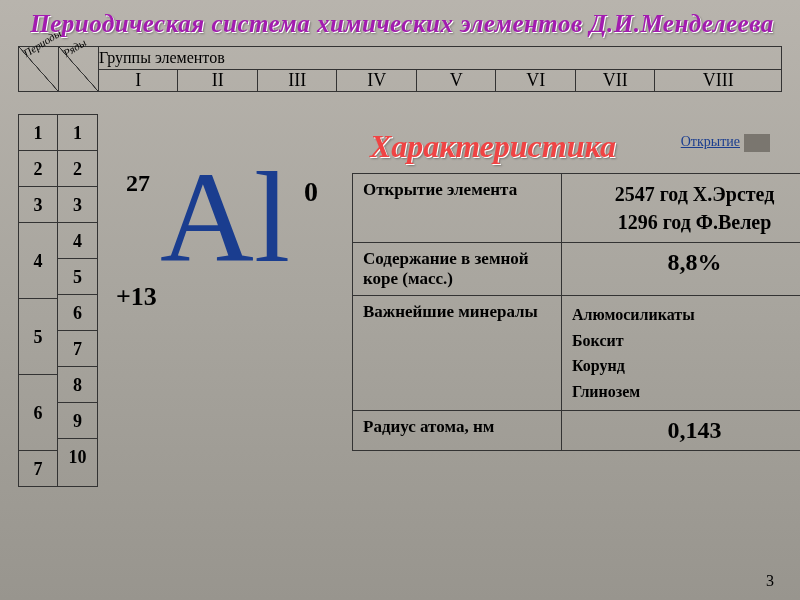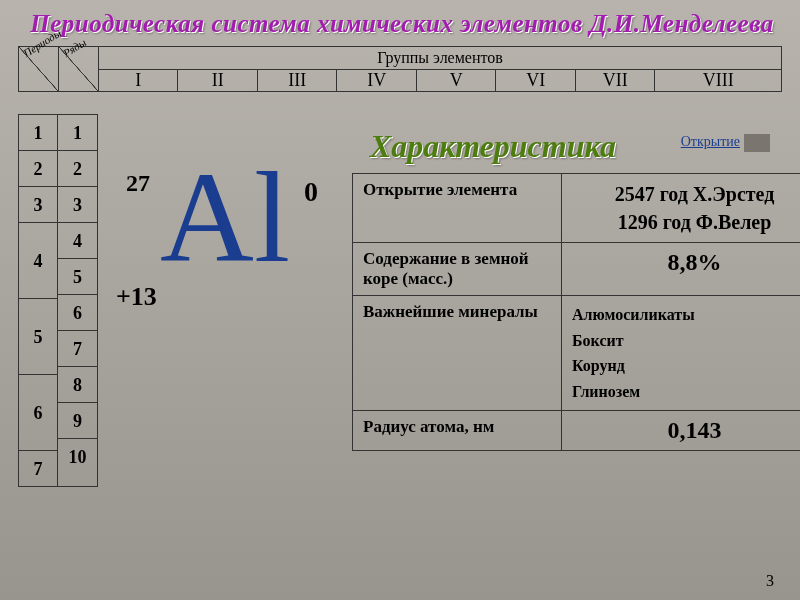--- a/index.html
+++ b/index.html
@@ -42,21 +42,20 @@
   }
   .diag-label { position: absolute; }
   .diag-periods { top: 2px; left: 2px; transform: rotate(-32deg); transform-origin: left top; }
   .diag-rows { top: 2px; left: 2px; transform: rotate(-32deg); transform-origin: left top; }
   .groups-wrap {
     flex: 1;
     display: flex;
     flex-direction: column;
   }
   .groups-title {
-    text-align: center;
     font-size: 16px;
     border-bottom: 1px solid #333;
     padding: 2px 0;
   }
   .groups-row {
     display: flex;
     flex: 1;
   }
   .group-cell {
     flex: 1;
@@ -105,21 +104,21 @@
   .el-mass { position: absolute; top: 0; left: 8px; font-size: 24px; font-weight: bold; }
   .el-ox { position: absolute; top: 6px; right: 0px; font-size: 28px; font-weight: bold; }
   .el-charge { position: absolute; top: 112px; left: -2px; font-size: 26px; font-weight: bold; }
   .char-title {
     position: absolute;
     left: 370px;
     top: 128px;
     font-size: 32px;
     font-weight: bold;
     font-style: italic;
-    color: #4d7c0f;
+    color: #ef4444;
     text-shadow: 1px 1px 0 #fff, 2px 2px 2px rgba(0,0,0,0.3);
   }
   .more-link {
     position: absolute;
     right: 30px;
     top: 134px;
     font-size: 14px;
     color: #1a3d8f;
     text-decoration: underline;
     cursor: pointer;

